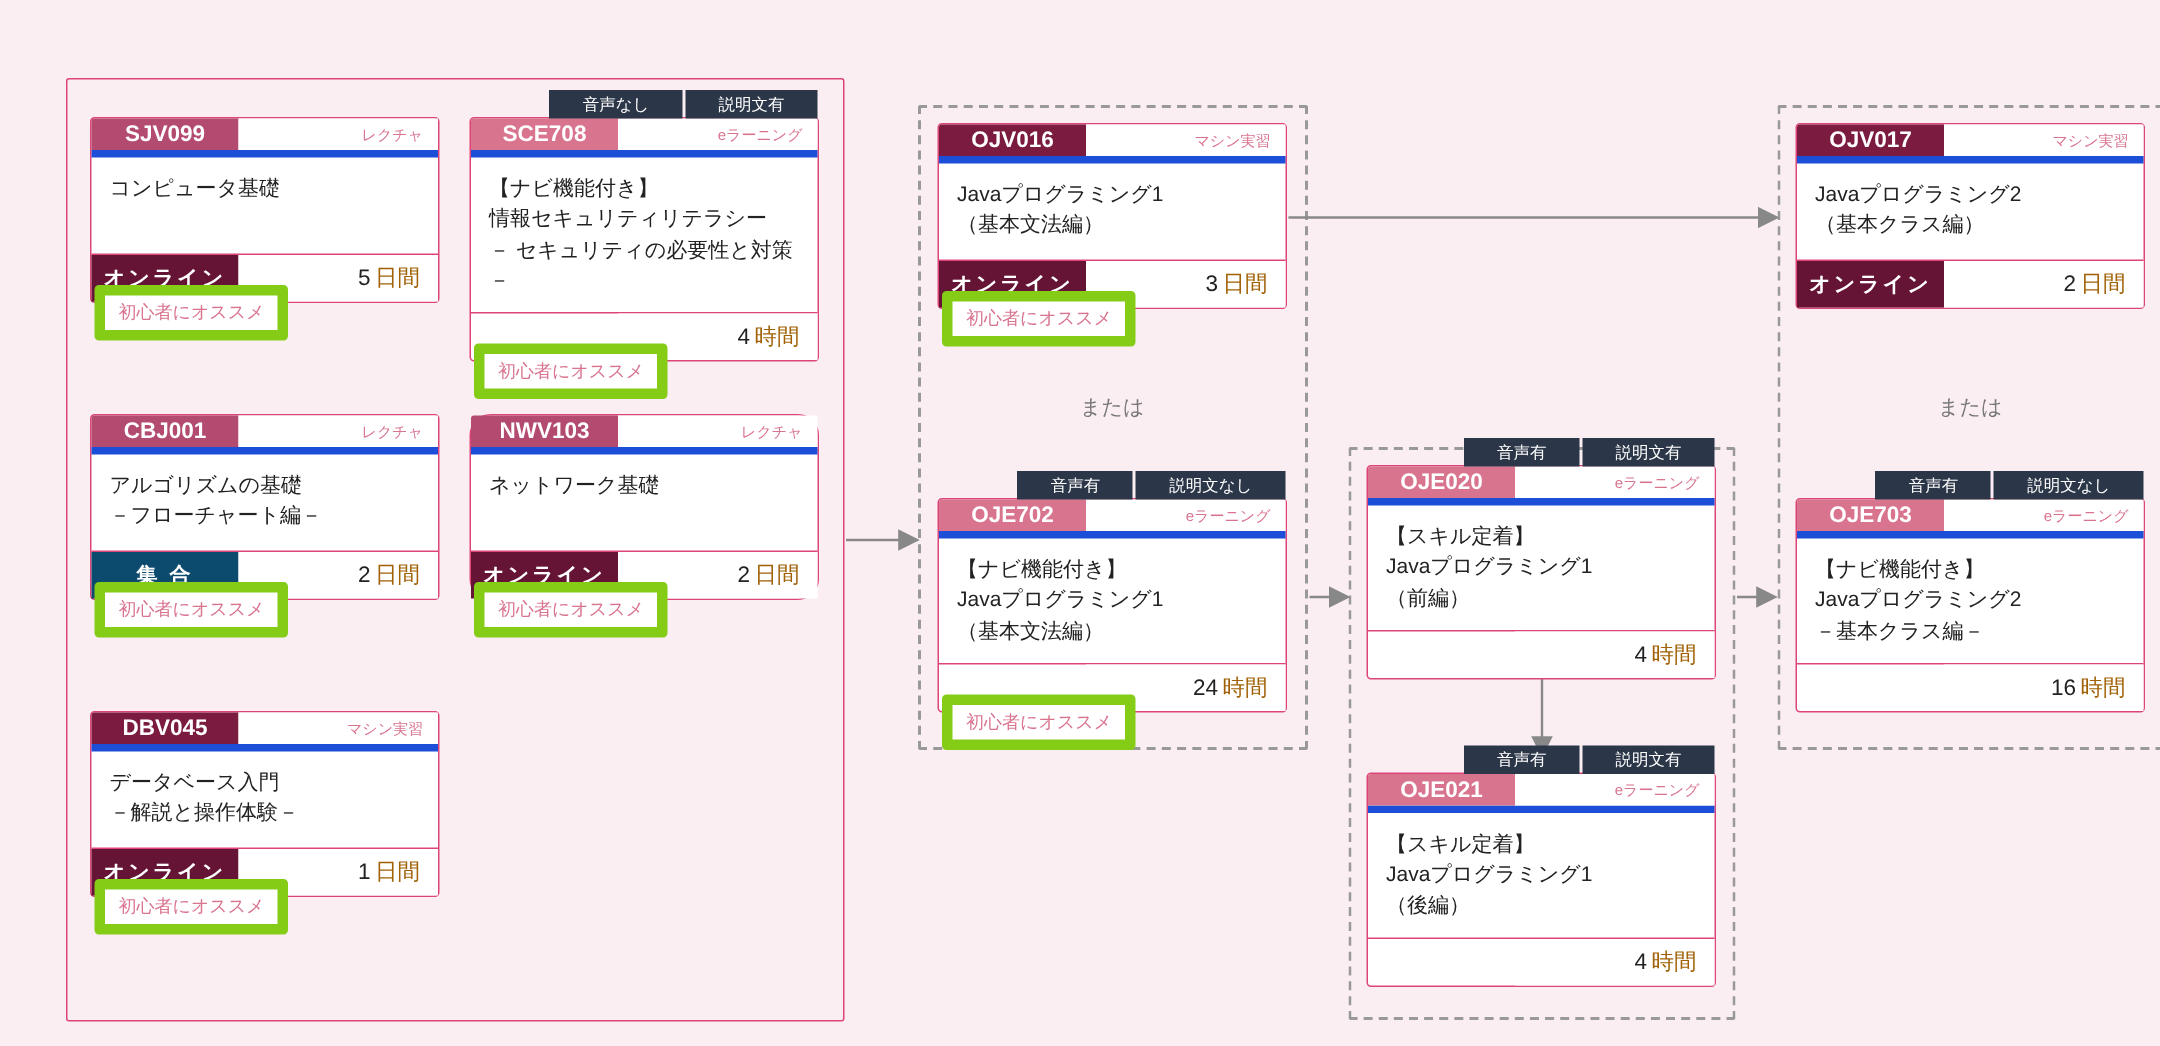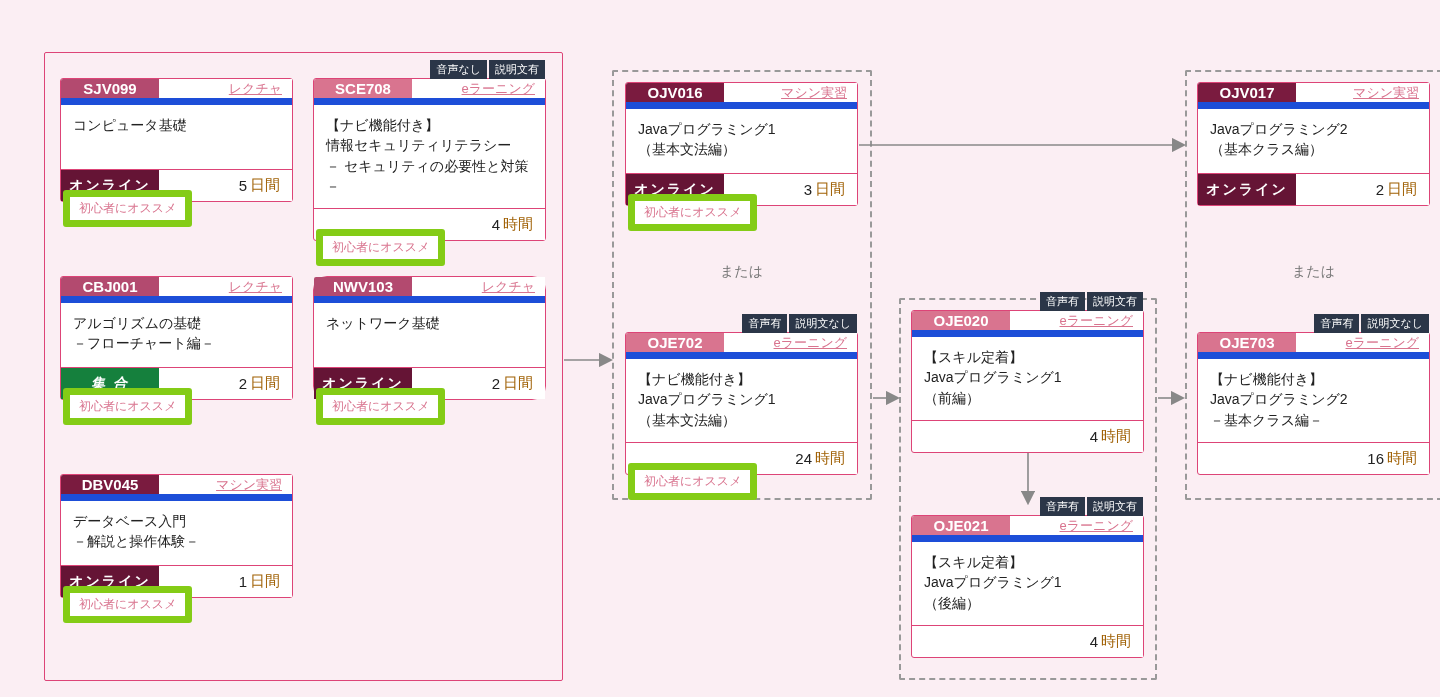--- a/index.html
+++ b/index.html
@@ -35,21 +35,21 @@
     width: 233px;
     background: #fff;
     border: 1px solid #d47;
     border-radius: 3px;
     overflow: visible;
   }
   .card-head {
     display: flex;
     align-items: stretch;
     height: 26px;
-    border-bottom: 7px solid #1d4ed8;
+    border-bottom: 5px solid #1d4ed8;
   }
   .code {
     flex: 0 0 auto;
     min-width: 98px;
     padding: 0 10px;
     display: flex;
     align-items: center;
     justify-content: center;
     font-weight: 600;
     color: #fff;
@@ -59,23 +59,22 @@
   .code.dark   { background: #7a1b3f; }
   .code.medium { background: #b34a6f; }
   .code.pink   { background: #d9748f; }
   .style-label {
     flex: 1 1 auto;
     display: flex;
     align-items: center;
     justify-content: flex-end;
     padding-right: 10px;
     color: #d9748f;
-    font-size: 13px;
+    font-size: 10px;
     background: #fff;
-    text-decoration: underline;
   }
   .card-title {
     padding: 10px 12px 12px;
     min-height: 64px;
     font-size: 14px;
     line-height: 1.45;
     color: #222;
   }
   .card-foot {
     display: flex;
@@ -88,21 +87,21 @@
     min-width: 98px;
     display: flex;
     align-items: center;
     justify-content: center;
     color: #fff;
     font-size: 14px;
     font-weight: 600;
     letter-spacing: 2px;
   }
   .delivery.online { background: #651435; }
-  .delivery.shugo  { background: #15803d; font-style: italic; }
+  .delivery.shugo  { background: #0c4a6e; }
   .delivery.empty  { background: transparent; }
   .dur {
     flex: 1 1 auto;
     display: flex;
     align-items: center;
     justify-content: flex-end;
     padding-right: 12px;
     font-size: 15px;
     color: #222;
     background: #fff;
@@ -127,21 +126,21 @@
     position: absolute;
     right: 0;
     top: -19px;
     display: flex;
     gap: 2px;
   }
   .flag {
     background: #2b3648;
     color: #fff;
     font-size: 11px;
-    padding: 2px 6px;
+    padding: 2px 22px;
   }
   .or-label {
     position: absolute;
     color: #777;
     font-size: 14px;
   }
   svg.arrows {
     position: absolute;
     left: 0; top: 0;
     width: 1400px; height: 670px;

